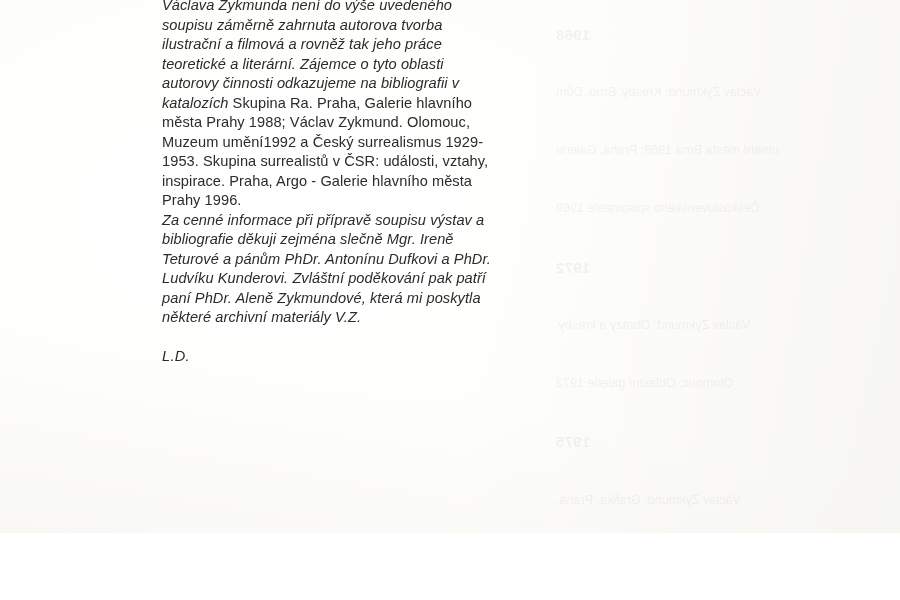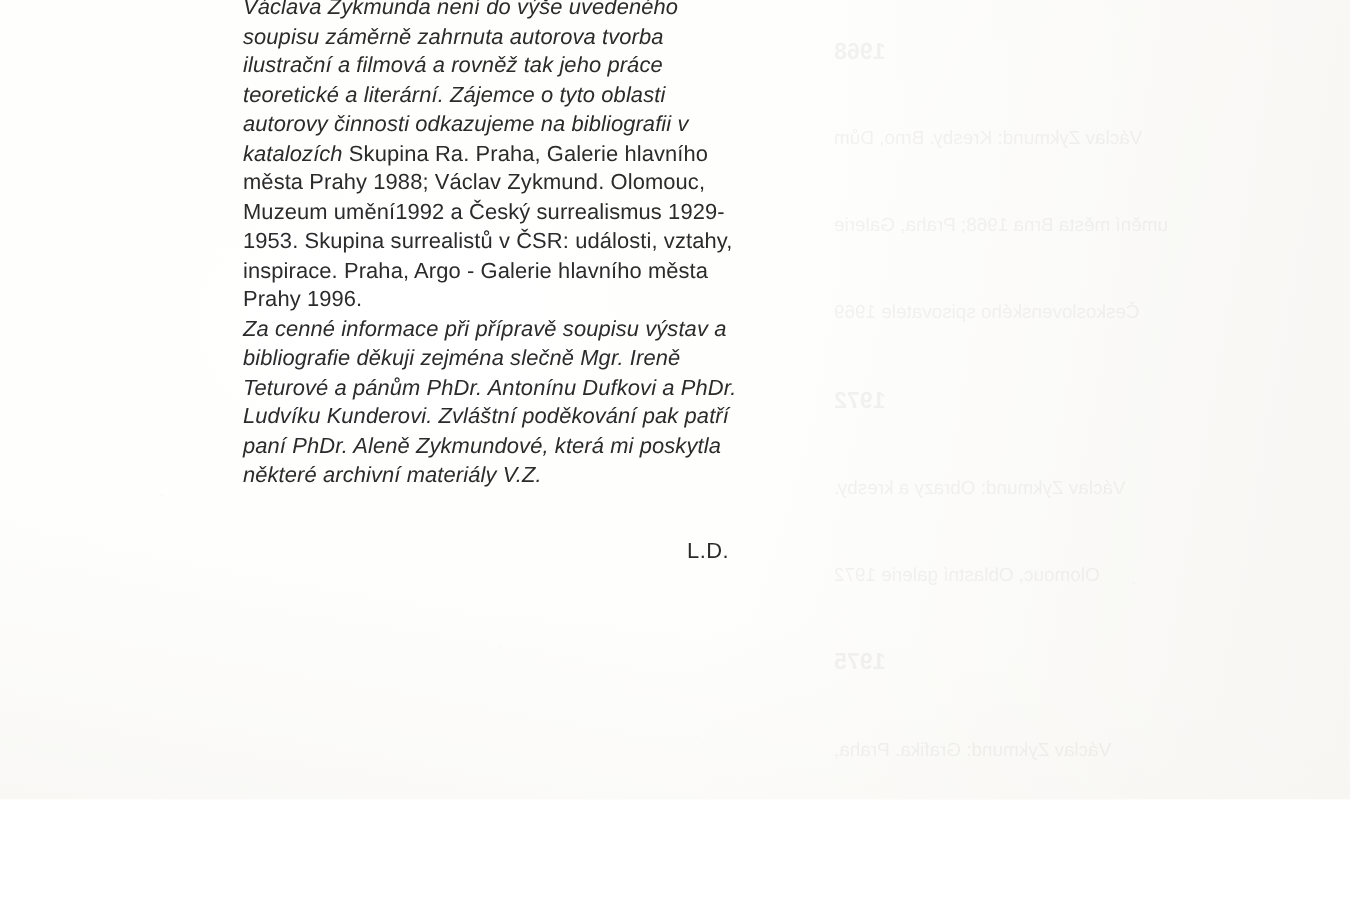--- a/index.html
+++ b/index.html
@@ -89,22 +89,22 @@
 
   .heading {
     margin: 0;
     font-style: italic;
     font-size: 14.6px;
     line-height: 19.5px;
     font-weight: 400;
   }
 
   .signature {
-    margin: 12px;
-    text-align: right;
+    margin: 0;
+    font-style: italic;
     line-height: 19.5px;
     padding-top: 19.5px;
     padding-right: 0px;
     letter-spacing: 0.02em;
   }
 
   
   .speckle {
     position: absolute;
     inset: 0;

